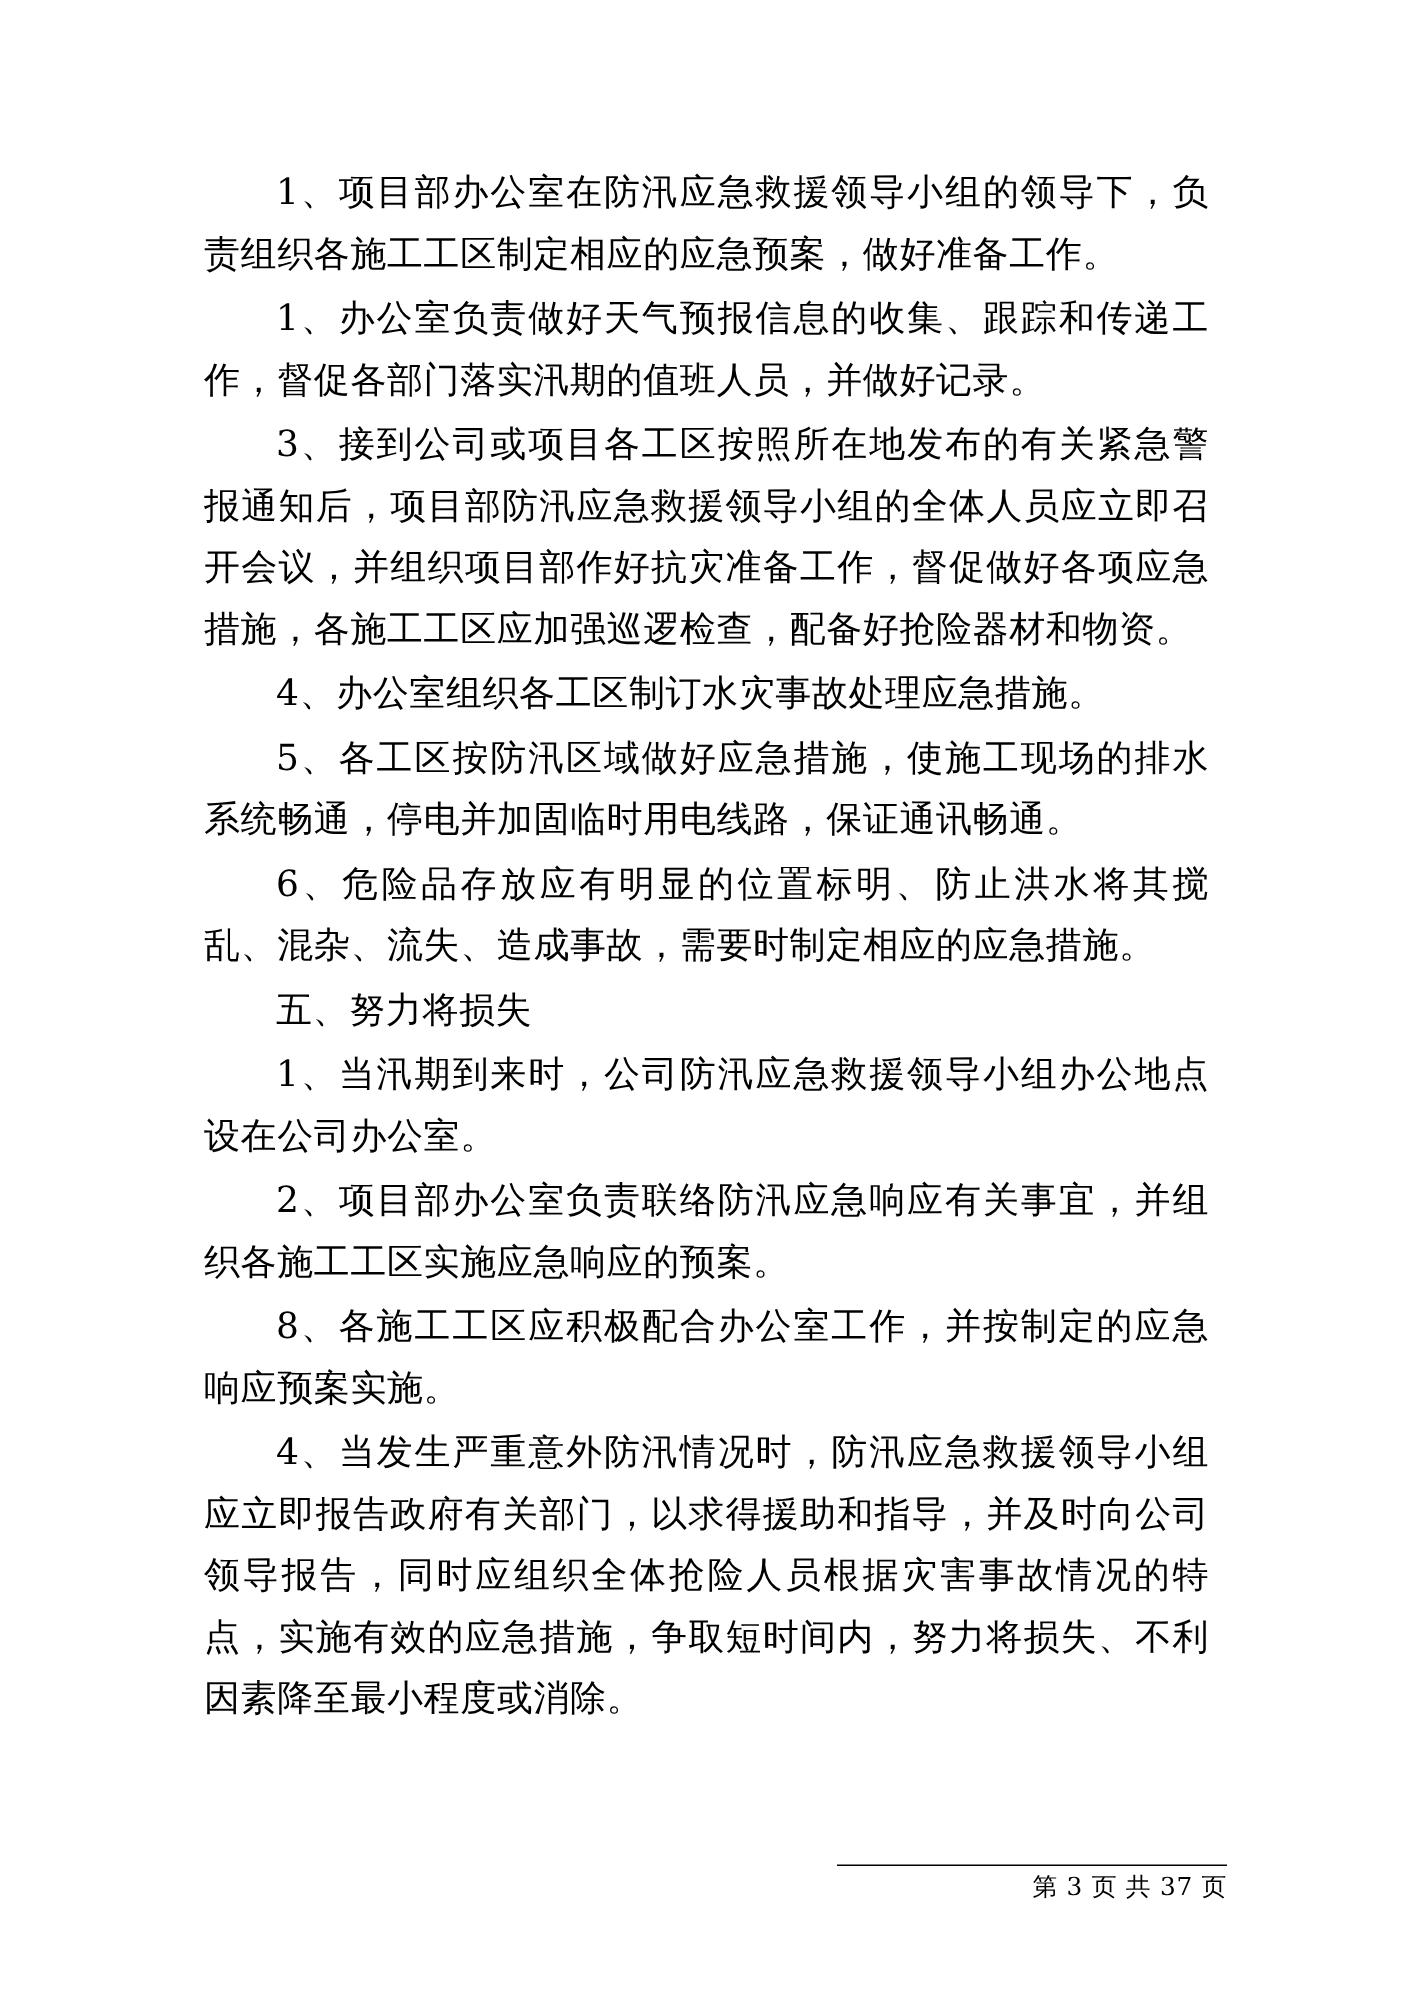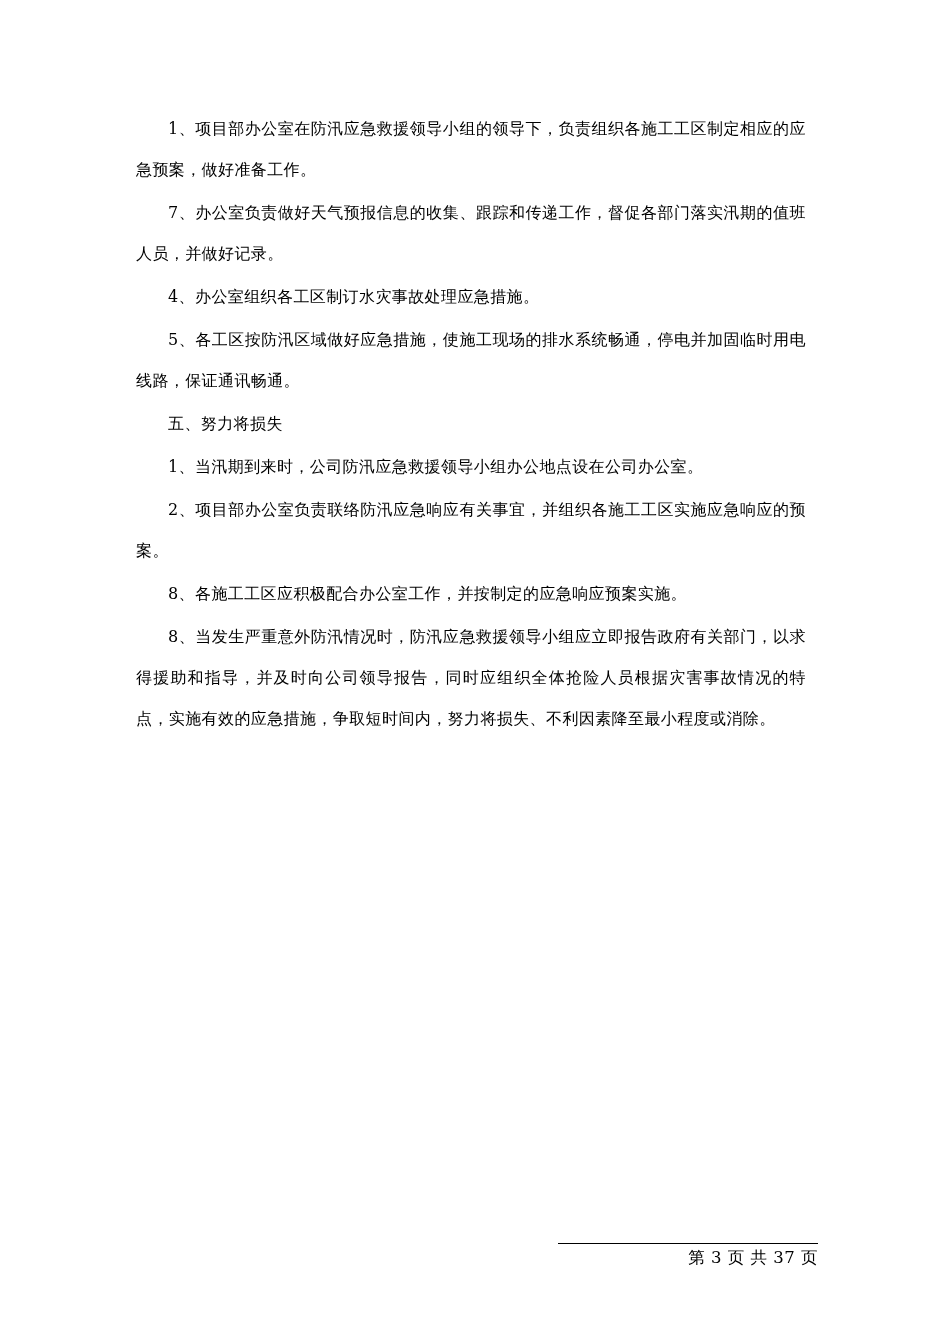--- a/index.html
+++ b/index.html
@@ -24,21 +24,21 @@
     box-sizing: border-box;
   }
   .doc-body {
     position: absolute;
     left: 136px;
     top: 108px;
     width: 682px;
   }
   p.para {
     margin: 0 12px 2px 0;
-    font-size: 16px;
+    font-size: 24px;
     line-height: 41px;
     text-align: justify;
     text-justify: inter-ideograph;
     text-indent: 2em;
     letter-spacing: 0.4px;
     font-family: "DejaVu Serif", "Liberation Serif", serif;
     font-weight: 400;
   }
   .footer {
     position: absolute;
@@ -61,28 +61,30 @@
     margin-bottom: 4px;
   }
 </style>
 </head>
 <body>
 
 <div class="page">
 
   <div class="doc-body">
     <p class="para">1、项目部办公室在防汛应急救援领导小组的领导下，负责组织各施工工区制定相应的应急预案，做好准备工作。</p>
-    <p class="para">7、办公室负责做好天气预报信息的收集、跟踪和传递工作，督促各部门落实汛期的值班人员，并做好记录。</p>
+    <p class="para">1、办公室负责做好天气预报信息的收集、跟踪和传递工作，督促各部门落实汛期的值班人员，并做好记录。</p>
+    <p class="para">3、接到公司或项目各工区按照所在地发布的有关紧急警报通知后，项目部防汛应急救援领导小组的全体人员应立即召开会议，并组织项目部作好抗灾准备工作，督促做好各项应急措施，各施工工区应加强巡逻检查，配备好抢险器材和物资。</p>
     <p class="para">4、办公室组织各工区制订水灾事故处理应急措施。</p>
     <p class="para">5、各工区按防汛区域做好应急措施，使施工现场的排水系统畅通，停电并加固临时用电线路，保证通讯畅通。</p>
+    <p class="para">6、危险品存放应有明显的位置标明、防止洪水将其搅乱、混杂、流失、造成事故，需要时制定相应的应急措施。</p>
     <p class="para">五、努力将损失</p>
     <p class="para">1、当汛期到来时，公司防汛应急救援领导小组办公地点设在公司办公室。</p>
     <p class="para">2、项目部办公室负责联络防汛应急响应有关事宜，并组织各施工工区实施应急响应的预案。</p>
     <p class="para">8、各施工工区应积极配合办公室工作，并按制定的应急响应预案实施。</p>
-    <p class="para">8、当发生严重意外防汛情况时，防汛应急救援领导小组应立即报告政府有关部门，以求得援助和指导，并及时向公司领导报告，同时应组织全体抢险人员根据灾害事故情况的特点，实施有效的应急措施，争取短时间内，努力将损失、不利因素降至最小程度或消除。</p>
+    <p class="para">4、当发生严重意外防汛情况时，防汛应急救援领导小组应立即报告政府有关部门，以求得援助和指导，并及时向公司领导报告，同时应组织全体抢险人员根据灾害事故情况的特点，实施有效的应急措施，争取短时间内，努力将损失、不利因素降至最小程度或消除。</p>
   </div>
 
   <div class="footer">
     <span class="rule"></span>
     <span class="page-no">第 3 页 共 37 页</span>
   </div>
 
 </div>
 
 </body></html>

